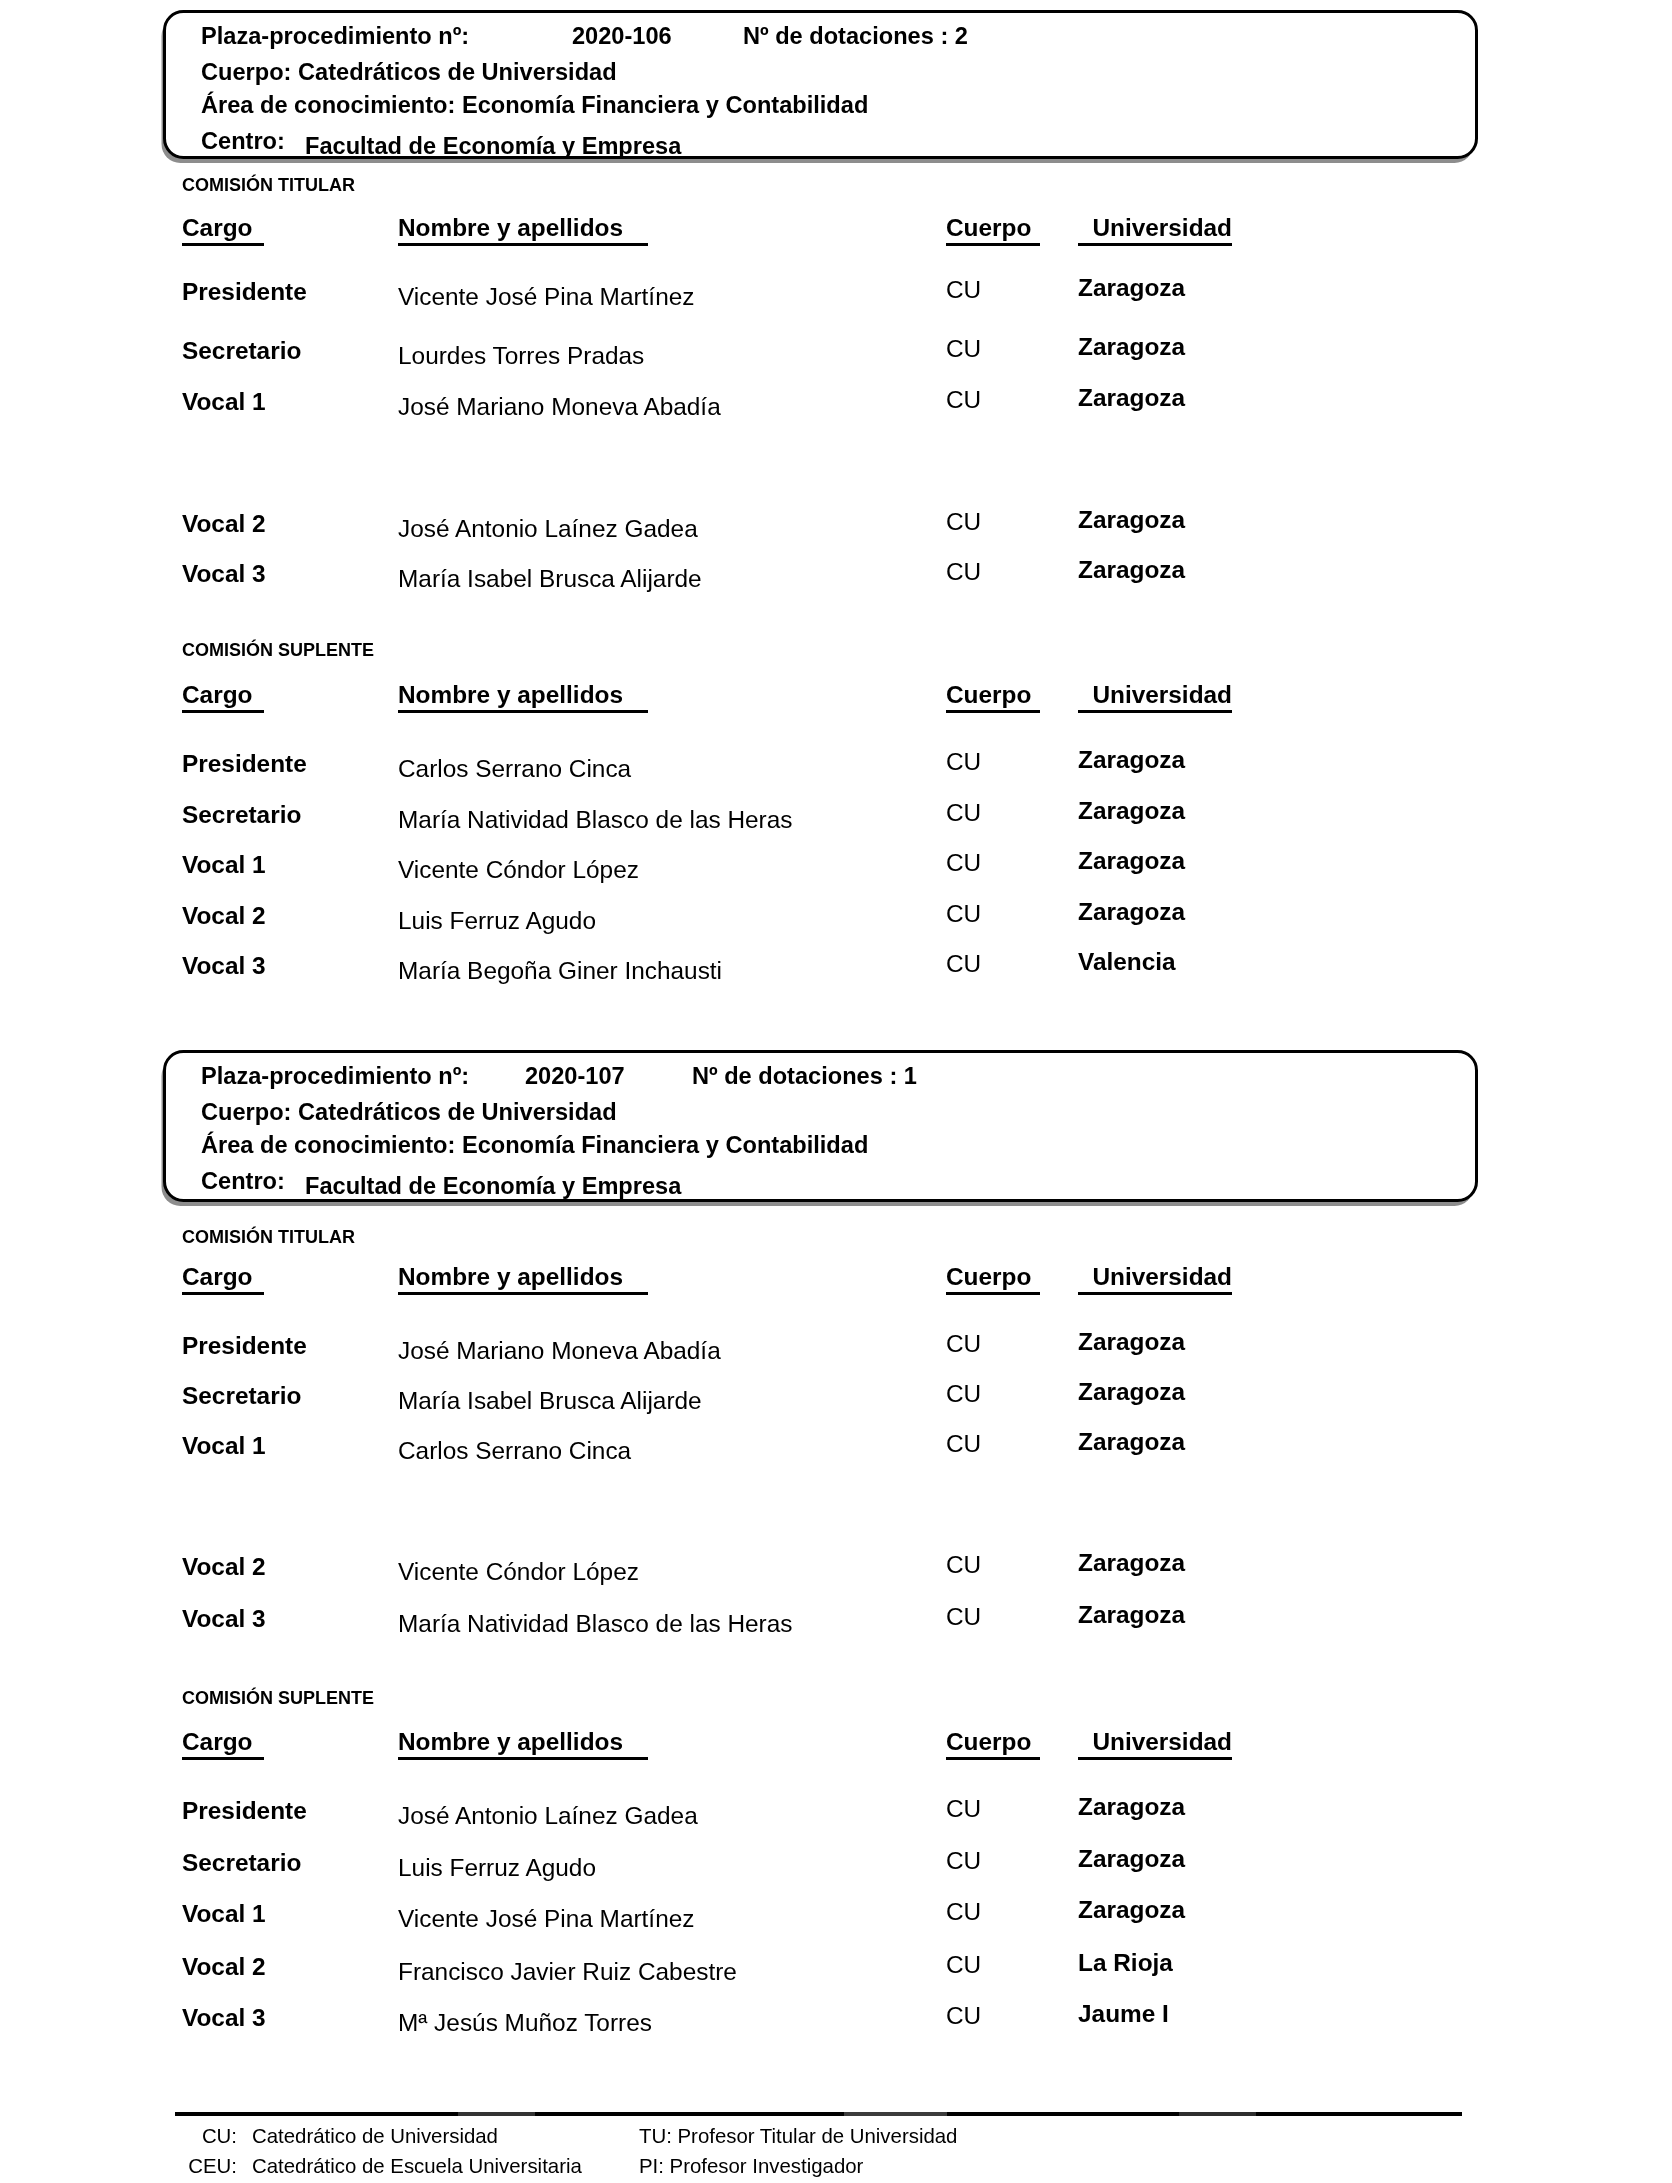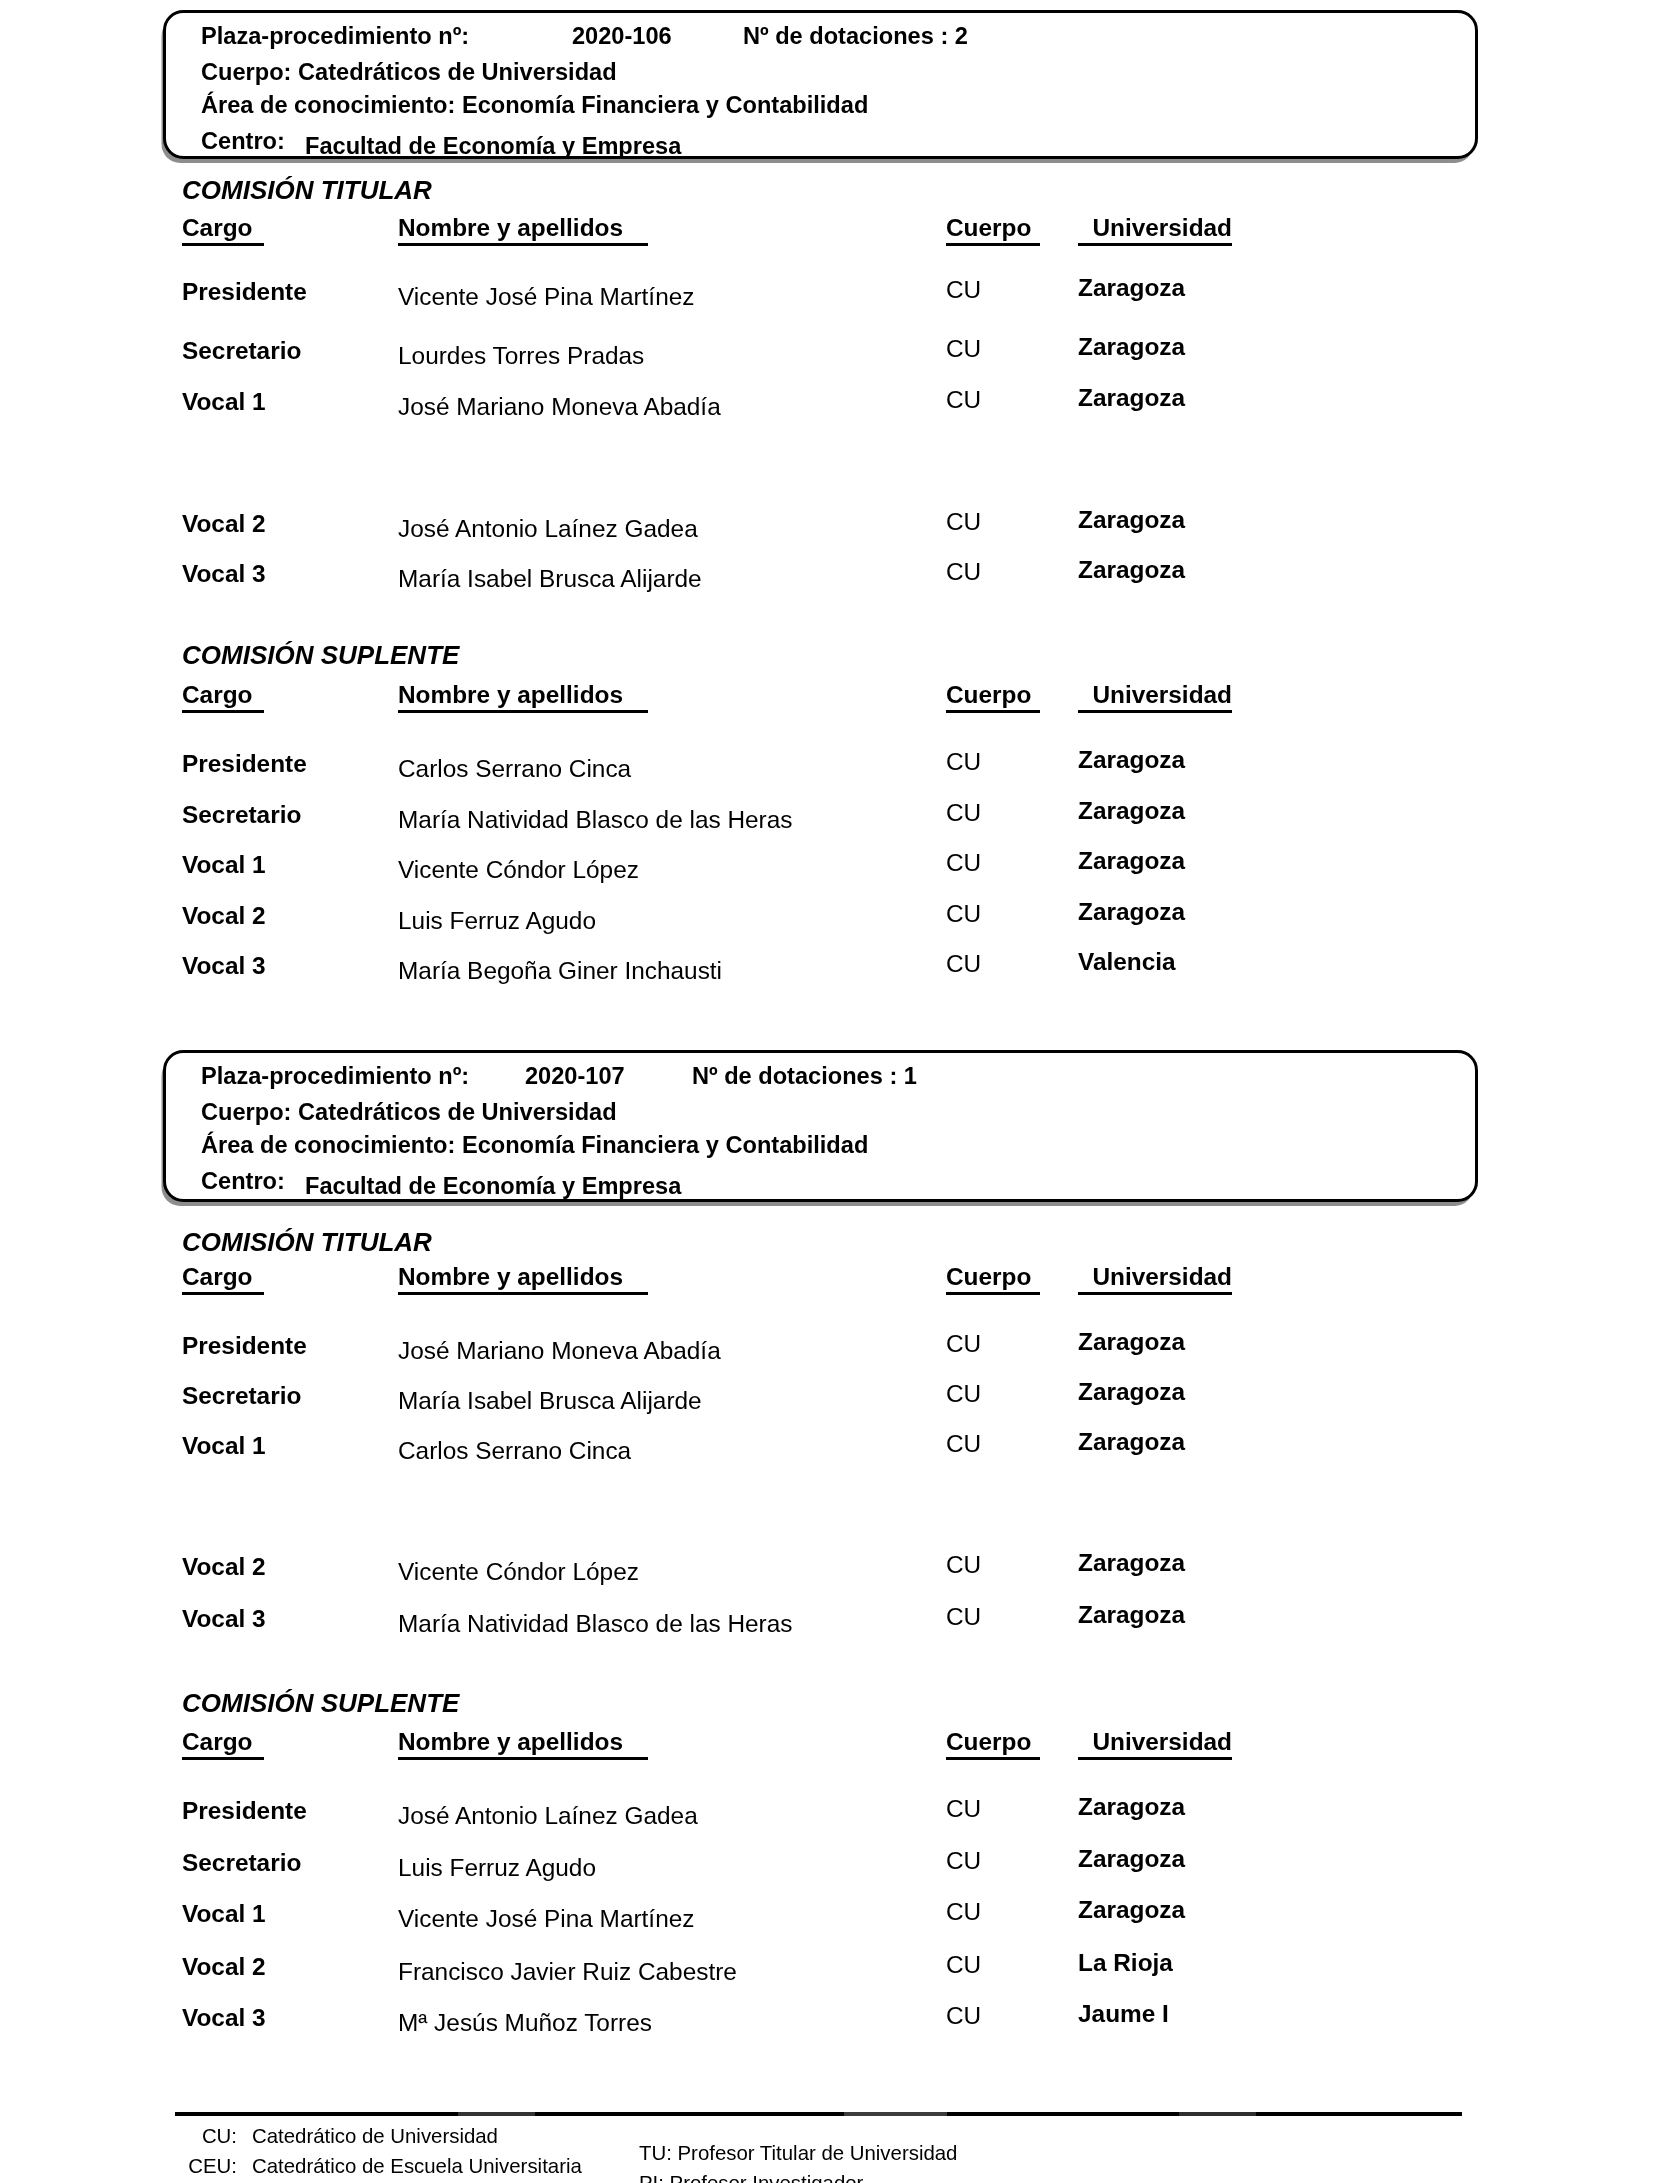--- a/index.html
+++ b/index.html
@@ -15,21 +15,21 @@
   .bl span{font-weight:bold;font-size:23.6px;}
   .bl1{top:10.2px}.bl2{top:46px}.bl3{top:79px}.bl4{top:115px}
   .bl .lbl{position:absolute;left:35px;}
   .bl .num{position:absolute;}
   .bl .dot{position:absolute;}
   .box1 .num{left:406px}.box1 .dot{left:577px}
   .box2 .num{left:359px}.box2 .dot{left:526px}
   .bl .centro-val{position:absolute;left:139px;top:4.7px;}
 
   
-  .sech{position:absolute;left:182px;font-size:26px;font-weight:bold;white-space:nowrap;font-style:italic;}
+  .sech{position:absolute;left:182px;font-size:18px;font-weight:bold;white-space:nowrap;}
 
   
   .thead{position:absolute;left:0;width:100%;font-size:24.4px;}
   .h{position:absolute;font-weight:bold;padding-bottom:1px;border-bottom:3.1px solid #000;white-space:nowrap;}
   .h.c1{left:182px;width:82px;}
   .h.c2{left:398px;width:250px;}
   .h.c3{left:946px;width:94px;}
   .h.c4{left:1078px;width:154px;text-align:right;}
 
   
@@ -40,21 +40,21 @@
   .cuerpo{left:946px;width:94px;transform:translateY(1.6px);}
   .uni{left:1078px;font-weight:bold;}
 
   
   .fline{position:absolute;top:2112px;left:175px;width:1287px;height:3.9px;
          background:linear-gradient(90deg,#000 0 22%,#333 22% 28%,#000 28% 52%,#3c3c3c 52% 60%,#000 60% 78%,#2e2e2e 78% 84%,#000 84% 100%);}
   .frow{position:absolute;left:0;width:100%;font-size:20.4px;}
   .fr1{top:2125px}.fr2{top:2155px}
   .fabbr{position:absolute;left:179px;width:58px;text-align:right;white-space:nowrap;}
   .fdef{position:absolute;left:252px;white-space:nowrap;}
-  .fright{position:absolute;left:639px;white-space:nowrap;margin-top:17px;}
+  .fright{position:absolute;left:639px;white-space:nowrap;}
 </style>
 </head>
 <body>
 
 <div class="page">
 
   <div class="ibox box1">
     <div class="bl bl1">
       <span class="lbl">Plaza-procedimiento nº:</span>
       <span class="num">2020-106</span>

